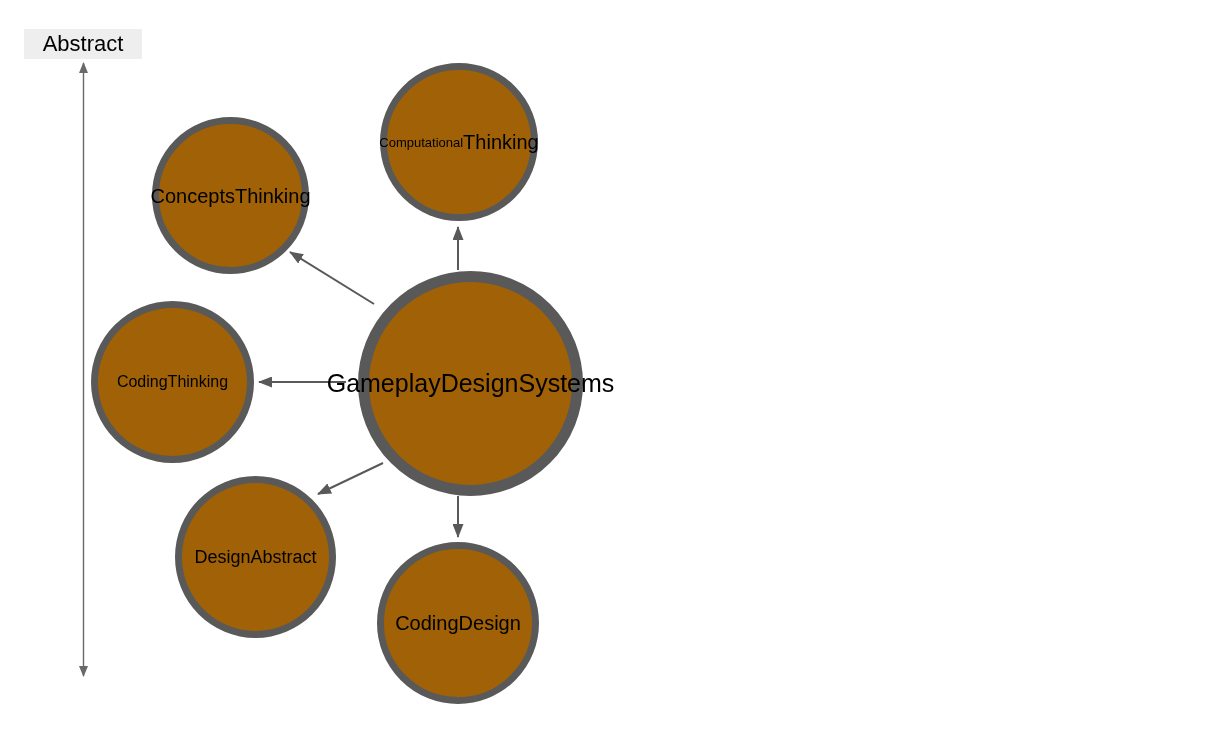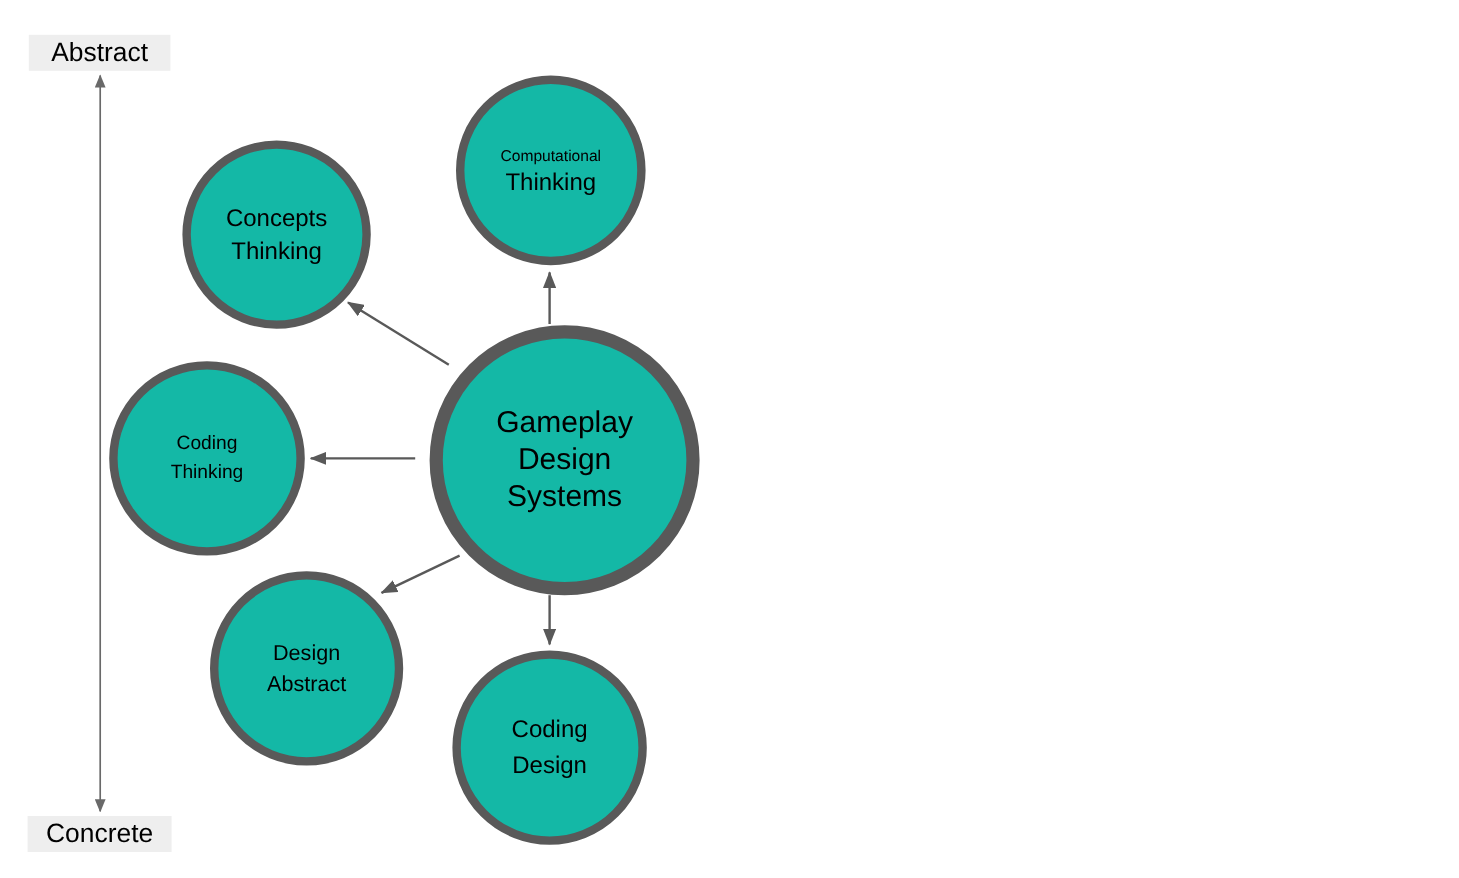--- a/index.html
+++ b/index.html
@@ -26,25 +26,25 @@
     align-items: center;
     justify-content: center;
     box-sizing: border-box;
   }
   #abstract-label { left: 24px; top: 29px; width: 118px; height: 30px; }
   #concrete-label { left: 23px; top: 680px; width: 120px; height: 30px; }
   .node {
     position: absolute;
     box-sizing: border-box;
     border-radius: 50%;
-    background: #14b8a6;
+    background: #a16207;
     border: 7px solid #595959;
     color: #000000;
     display: flex;
-    flex-direction: column;
+    flex-direction: row;
     align-items: center;
     justify-content: center;
     text-align: center;
   }
   #node-central {
     left: 358px; top: 271px; width: 225px; height: 225px;
     border-width: 11px;
     font-size: 25px; line-height: 31px;
   }
   #node-computational { left: 380px; top: 63px;  width: 158px; height: 158px; }
@@ -82,21 +82,20 @@
     <line x1="374" y1="304" x2="290" y2="252" stroke="#595959" stroke-width="2" marker-end="url(#arrowhead)"></line>
 
     <line x1="346" y1="382" x2="259" y2="382" stroke="#595959" stroke-width="2" marker-end="url(#arrowhead)"></line>
 
     <line x1="383" y1="463" x2="318" y2="494" stroke="#595959" stroke-width="2" marker-end="url(#arrowhead)"></line>
 
     <line x1="458" y1="496" x2="458" y2="537" stroke="#595959" stroke-width="2" marker-end="url(#arrowhead)"></line>
   </svg>
 
   <div id="abstract-label" class="axis-label">Abstract</div>
-  <div id="concrete-label" class="axis-label">Concrete</div>
 
   <div id="node-central" class="node">
     <div class="node-line">Gameplay</div>
     <div class="node-line">Design</div>
     <div class="node-line">Systems</div>
   </div>
 
   <div id="node-computational" class="node">
     <div class="node-line line-small">Computational</div>
     <div class="node-line line-large">Thinking</div>

